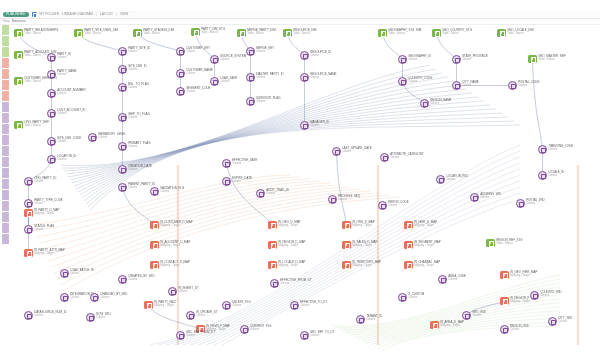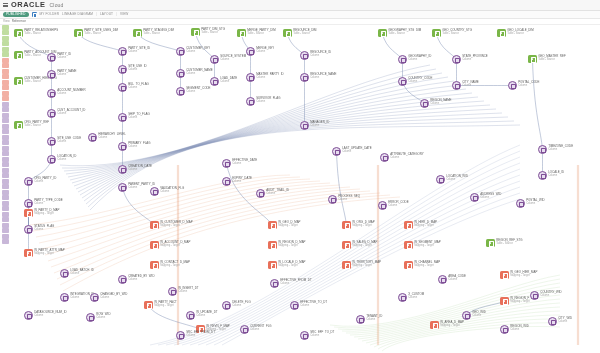--- a/index.html
+++ b/index.html
@@ -117,29 +117,20 @@
 
   .labels { padding-top: 0.6px; }
   .l1 { font-size: 2.9px; line-height: 3.3px; color: #5b5b5b; white-space: nowrap; }
   .l2 { font-size: 2.6px; line-height: 3.1px; color: #a6a6a6; white-space: nowrap; }
 </style>
 </head>
 <body>
 
 <div id="app">
 
-  <div class="brandbar">
-    <div class="hamburger">
-      <i></i>
-        <i></i>
-        <i></i>
-    </div>
-    <div class="oracle-logo">ORACLE</div>
-    <div class="brand-sub">Cloud</div>
-  </div>
 
   <div class="toolbar">
     <div class="pill">PUBLISHED</div>
     <div class="blue-icon"></div>
     <div class="tool-text">MY FOLDER</div>
     <div class="tool-text">LINEAGE DIAGRAM</div>
     <div class="tool-sep">|</div>
     <div class="tool-text">LAYOUT</div>
     <div class="tool-sep">|</div>
     <div class="tool-text">VIEW</div>

